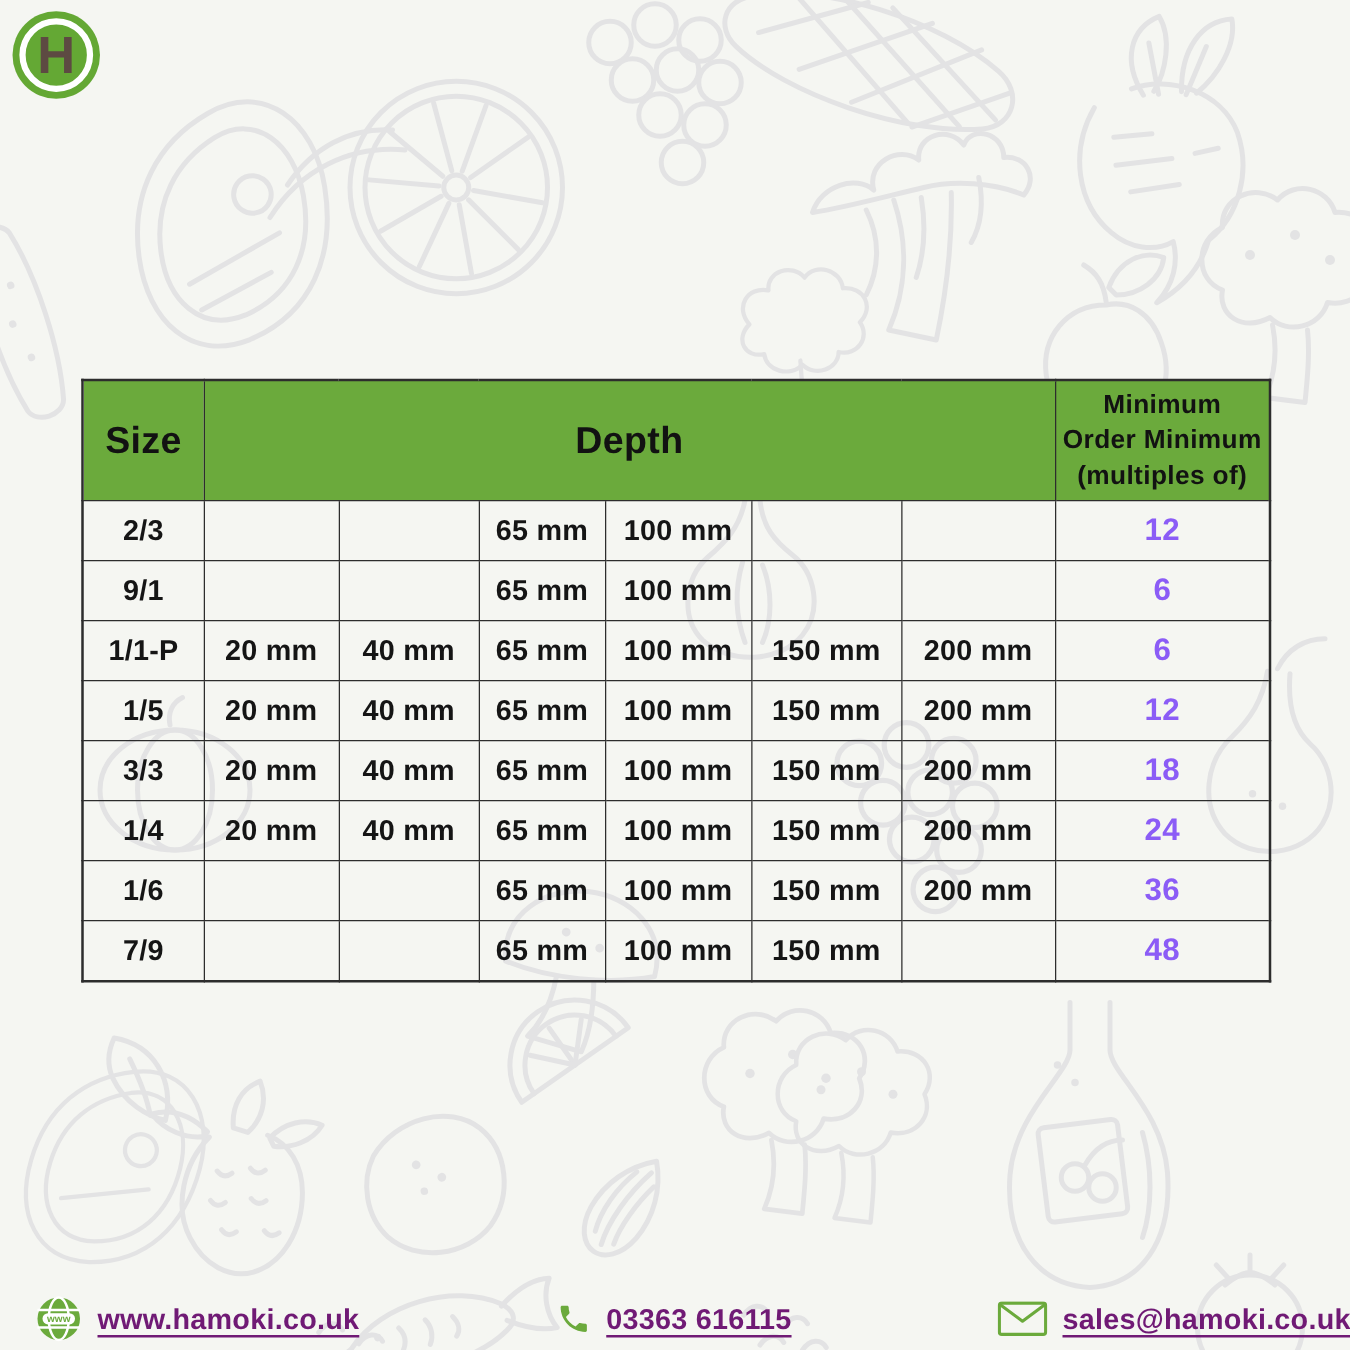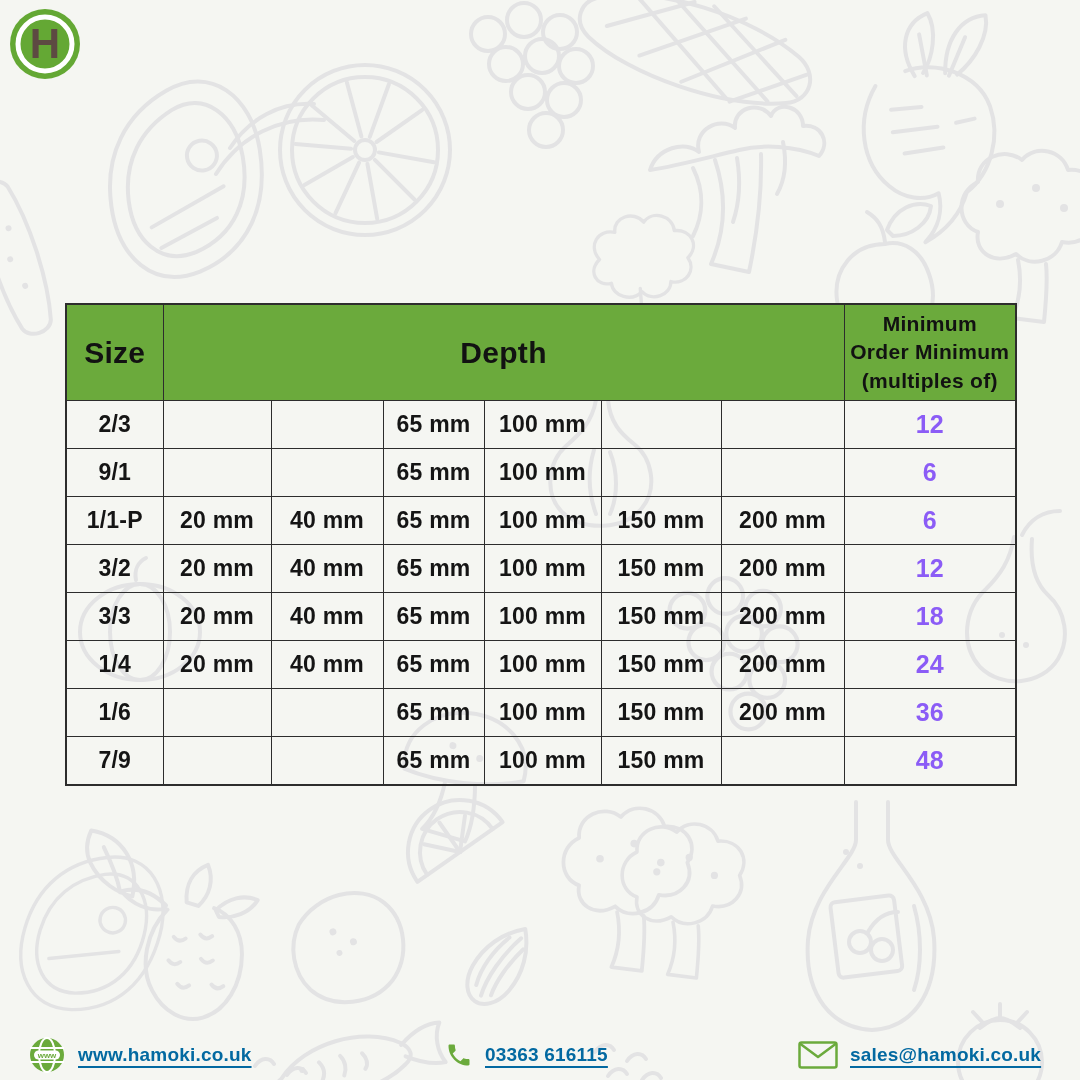--- a/index.html
+++ b/index.html
@@ -36,21 +36,21 @@
     height:47px;background:transparent;color:#151515;
     font-size:23px;font-weight:700;letter-spacing:.2px;
   }
   table.spec td.moq-val{color:#8b5cf6;font-size:25px;}
   
   .contact{
     position:absolute;top:1030px;height:50px;z-index:3;
     display:flex;align-items:center;gap:12px;text-decoration:none;cursor:pointer;
   }
   .contact .label{
-    font-size:19px;font-weight:700;color:#0369a1;letter-spacing:.2px;
+    font-size:23px;font-weight:700;color:#701a75;letter-spacing:.2px;
     text-decoration:underline;text-decoration-thickness:2px;text-underline-offset:5px;
   }
   .contact.website{left:28px;}
   .contact.phone{left:445px;}
   .contact.email{left:798px;text-align:right;}
 </style>
 </head>
 <body>
 
 <div class="canvas">
@@ -306,21 +306,21 @@
       <td>1/1-P</td>
       <td>20 mm</td>
       <td>40 mm</td>
       <td>65 mm</td>
       <td>100 mm</td>
       <td>150 mm</td>
       <td>200 mm</td>
       <td class="moq-val">6</td>
     </tr>
     <tr>
-      <td>3/2</td>
+      <td>1/5</td>
       <td>20 mm</td>
       <td>40 mm</td>
       <td>65 mm</td>
       <td>100 mm</td>
       <td>150 mm</td>
       <td>200 mm</td>
       <td class="moq-val">12</td>
     </tr>
     <tr>
       <td>3/3</td>

